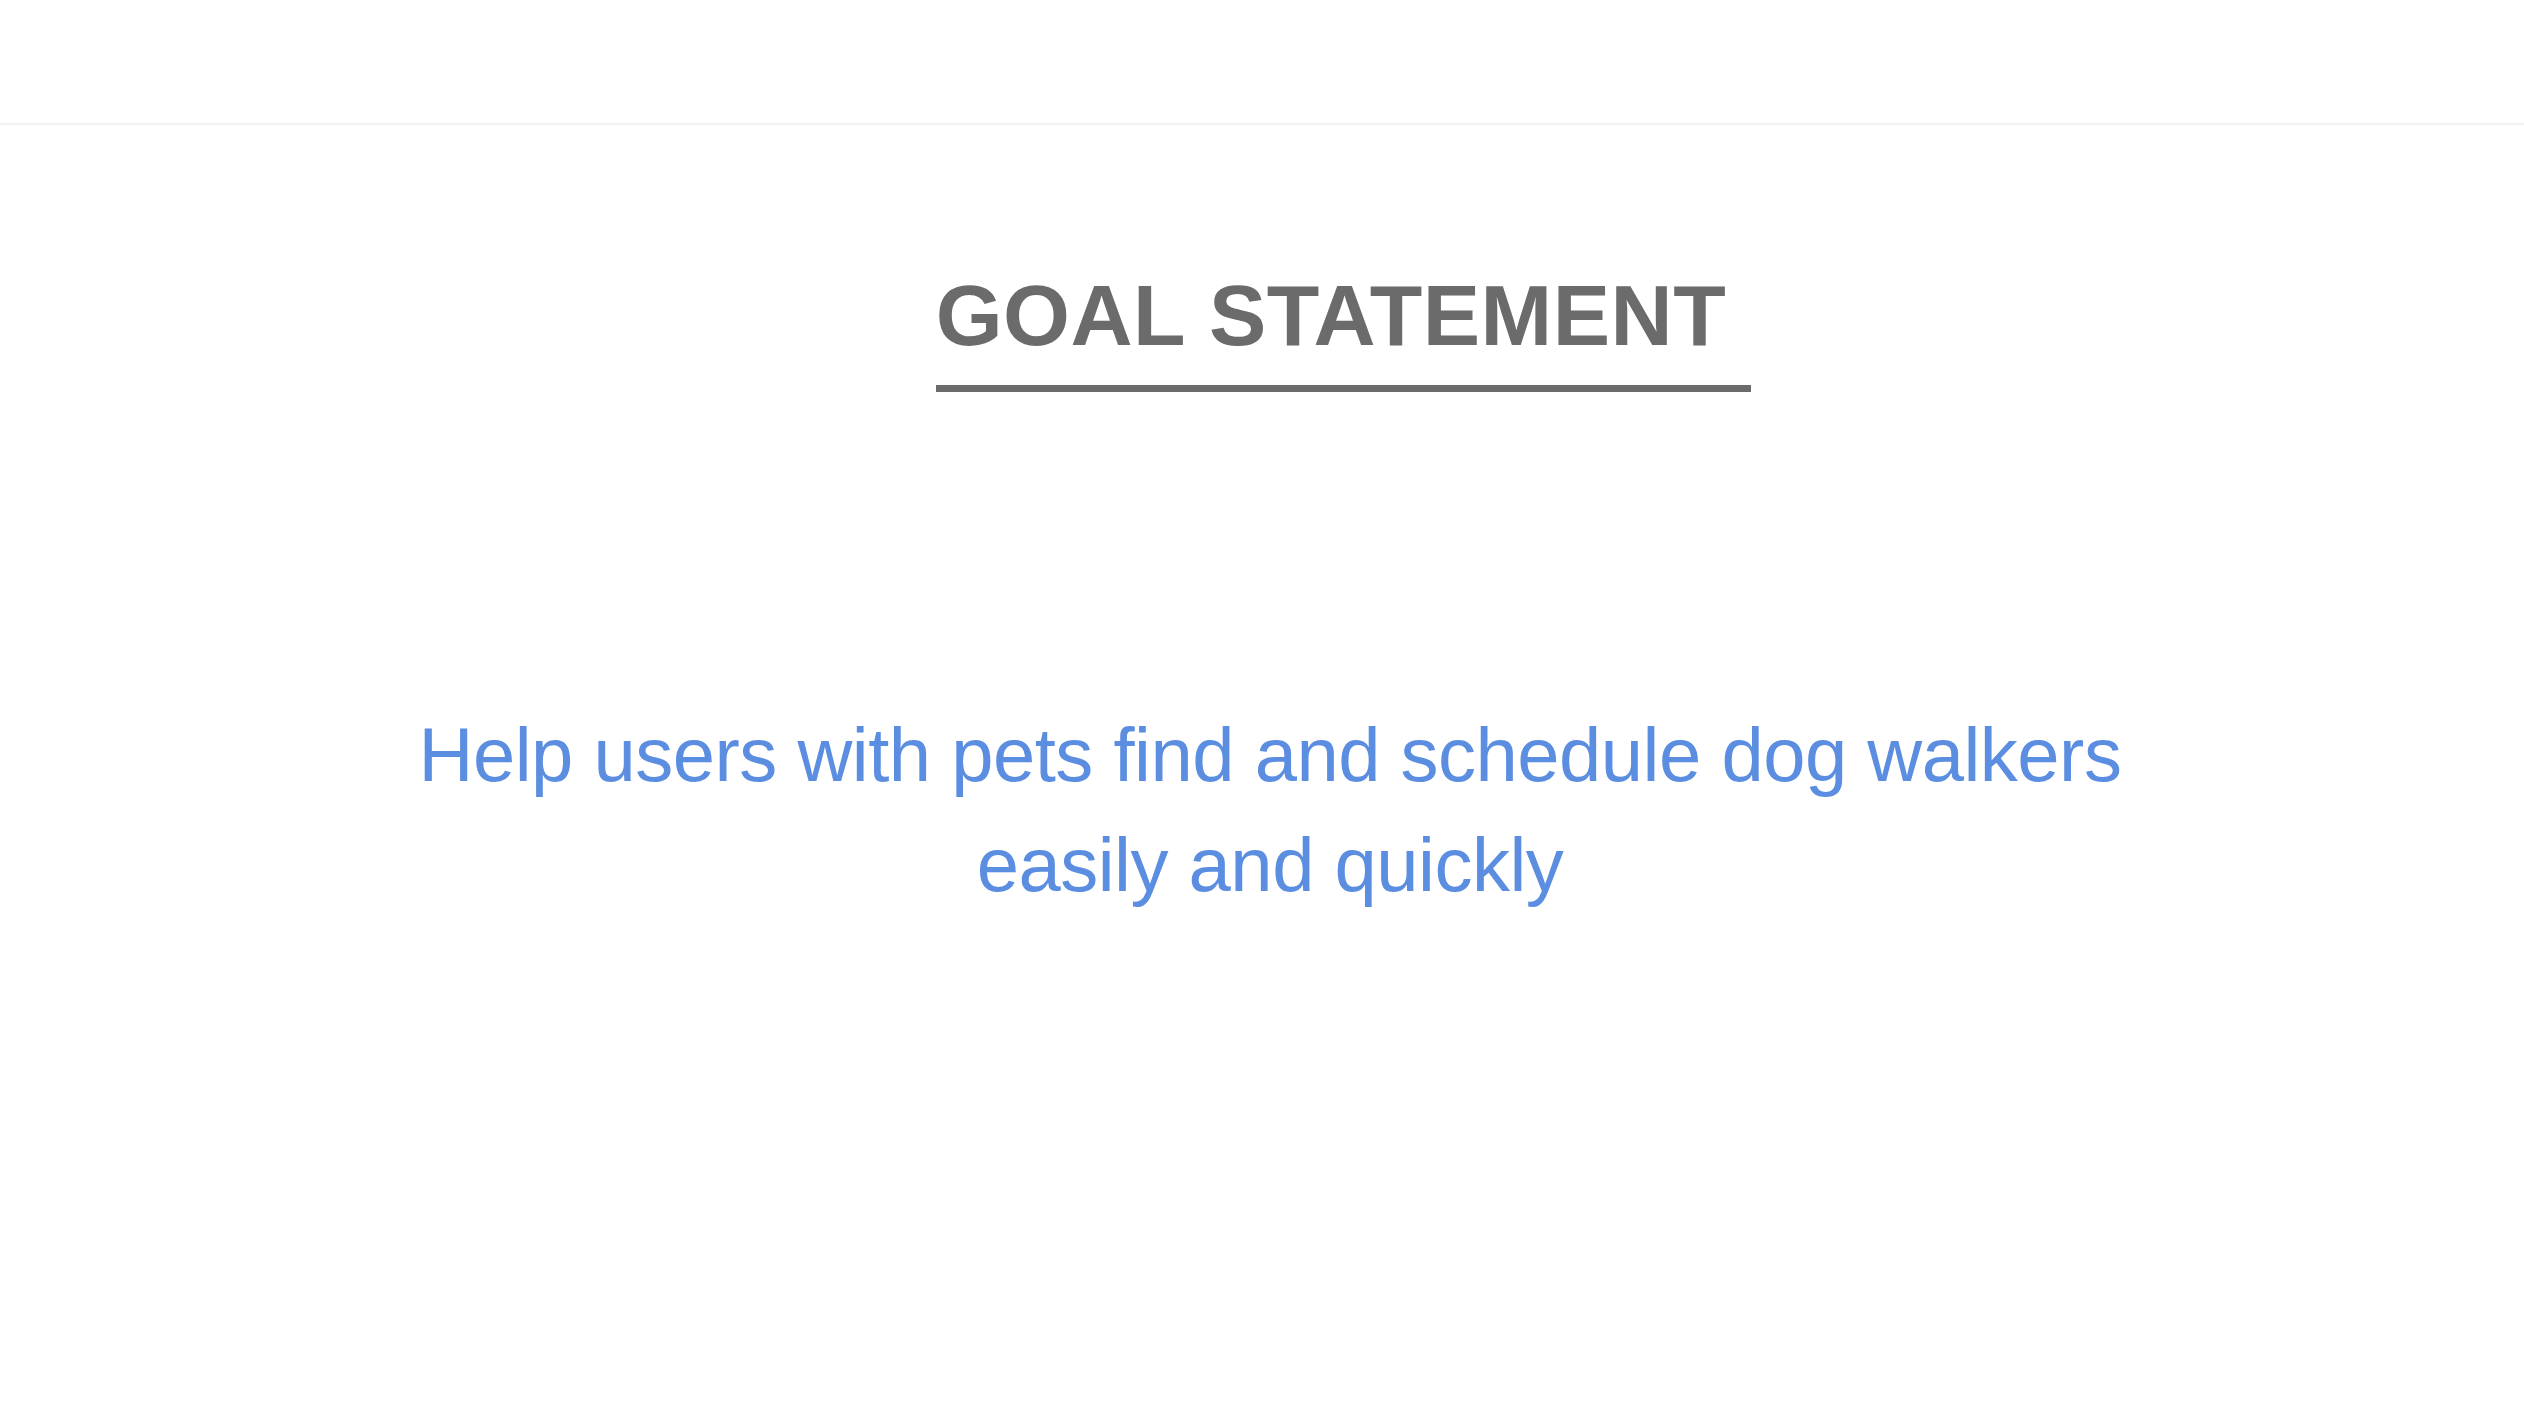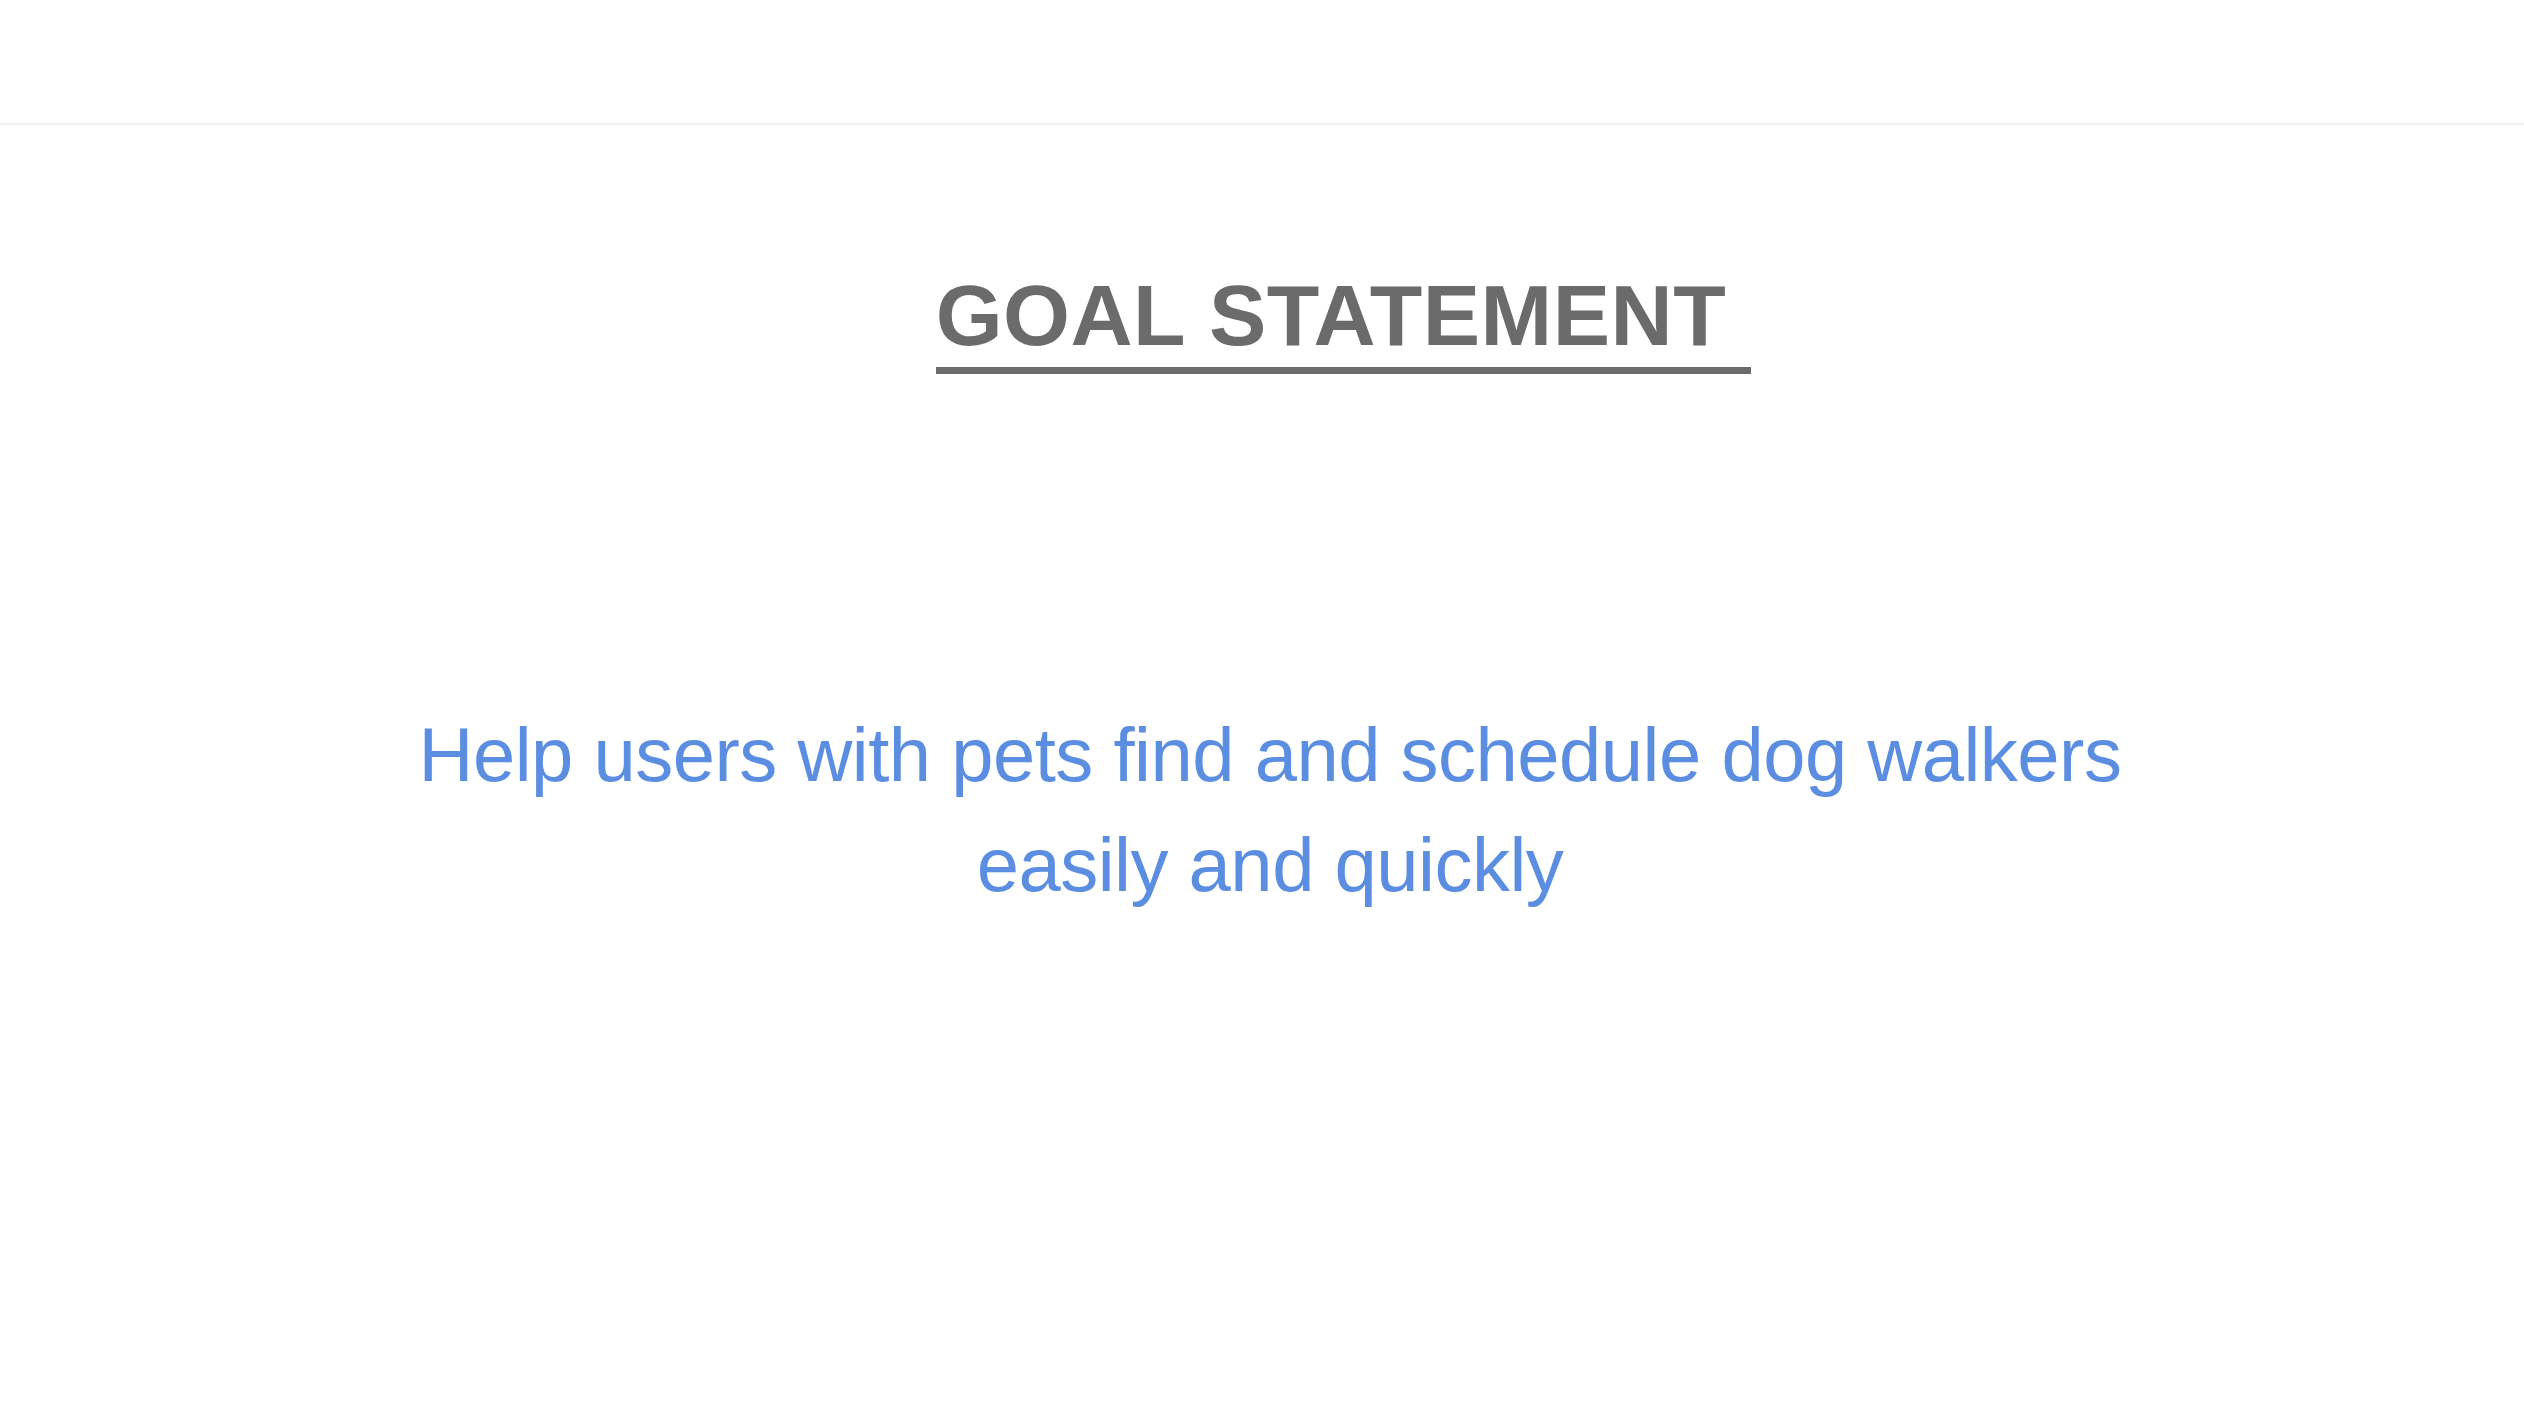--- a/index.html
+++ b/index.html
@@ -50,21 +50,21 @@
     font-size: 86px;
     font-weight: bold;
     letter-spacing: 0.5px;
     color: #6b6b6b;
     line-height: 1.0;
     white-space: pre;
   }
 
   .goal-title .underlined {
     border-bottom: 7px solid #6b6b6b;
-    padding-bottom: 4px;
+    padding-bottom: 22px;
   }
 
   .goal-statement {
     position: absolute;
     left: 0;
     top: 700px;
     width: 2540px;          
     text-align: center;
     font-family: "Liberation Sans", sans-serif;
     font-size: 76px;

